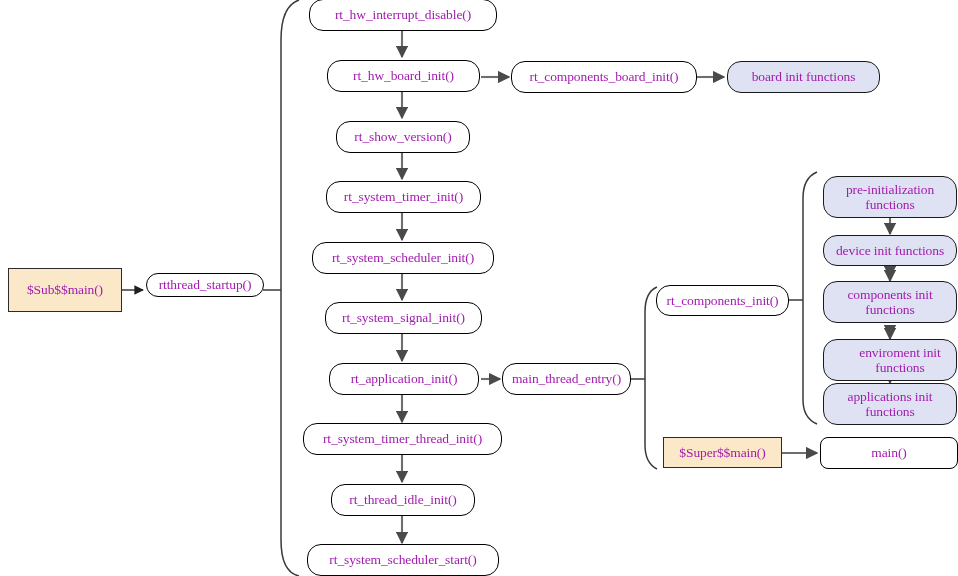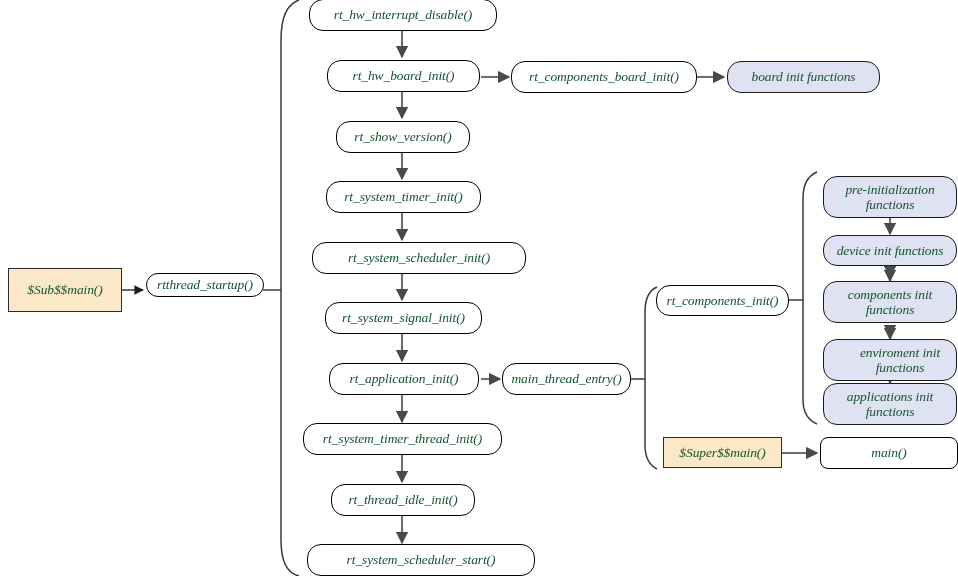--- a/index.html
+++ b/index.html
@@ -8,26 +8,25 @@
   #stage{position:relative;width:958px;height:576px;background:#fff;}
 
   .node{
     position:absolute;
     box-sizing:border-box;
     border:1.3px solid #000;
     border-radius:14px;
     background:#ffffff;
     display:flex;align-items:center;justify-content:center;
     text-align:center;
-    color:#14532d;
+    color:#a21caf;
     font-size:13.5px;
     line-height:1.12;
     letter-spacing:-0.1px;
     white-space:nowrap;
-    font-style:italic;
   }
   .node.wrap{white-space:normal;}
   .node.blue{background:#dee2f2;border-color:#1a1a1a;}
   .node.rect{
     border-radius:0;
     background:#fbe8c8;
     border:1.3px solid #2b2b2b;
   }
   svg#edges{position:absolute;left:0;top:0;width:958px;height:576px;pointer-events:none;}
   .ln{stroke:#6e6e6e;stroke-width:2.1;fill:none;}
@@ -93,26 +92,26 @@
   </svg>
 
   <div class="node rect" style="left:8px;top:268px;width:114px;height:44px;">$Sub$$main()</div>
 
   <div class="node" style="left:146px;top:273px;width:118px;height:24px;">rtthread_startup()</div>
 
   <div class="node" style="left:309px;top:-1px;width:188px;height:32px;">rt_hw_interrupt_disable()</div>
   <div class="node" style="left:327px;top:60px;width:153px;height:32px;">rt_hw_board_init()</div>
   <div class="node" style="left:336px;top:121px;width:134px;height:32px;">rt_show_version()</div>
   <div class="node" style="left:326px;top:181px;width:155px;height:32px;">rt_system_timer_init()</div>
-  <div class="node" style="left:312px;top:242px;width:214px;height:32px;">rt_system_scheduler_init()</div>
+  <div class="node" style="left:312px;top:242px;width:182px;height:32px;">rt_system_scheduler_init()</div>
   <div class="node" style="left:325px;top:302px;width:157px;height:32px;">rt_system_signal_init()</div>
   <div class="node" style="left:329px;top:363px;width:150px;height:32px;">rt_application_init()</div>
   <div class="node" style="left:303px;top:423px;width:199px;height:32px;">rt_system_timer_thread_init()</div>
   <div class="node" style="left:331px;top:484px;width:144px;height:32px;">rt_thread_idle_init()</div>
-  <div class="node" style="left:307px;top:544px;width:228px;height:32px;">rt_system_scheduler_start()</div>
+  <div class="node" style="left:307px;top:544px;width:192px;height:32px;">rt_system_scheduler_start()</div>
 
   <div class="node" style="left:511px;top:61px;width:186px;height:32px;">rt_components_board_init()</div>
   <div class="node blue" style="left:727px;top:61px;width:153px;height:32px;">board init functions</div>
 
   <div class="node" style="left:502px;top:363px;width:129px;height:32px;">main_thread_entry()</div>
 
   <div class="node" style="left:656px;top:285px;width:133px;height:31px;">rt_components_init()</div>
 
   <div class="node rect" style="left:663px;top:437px;width:119px;height:31px;">$Super$$main()</div>
 

